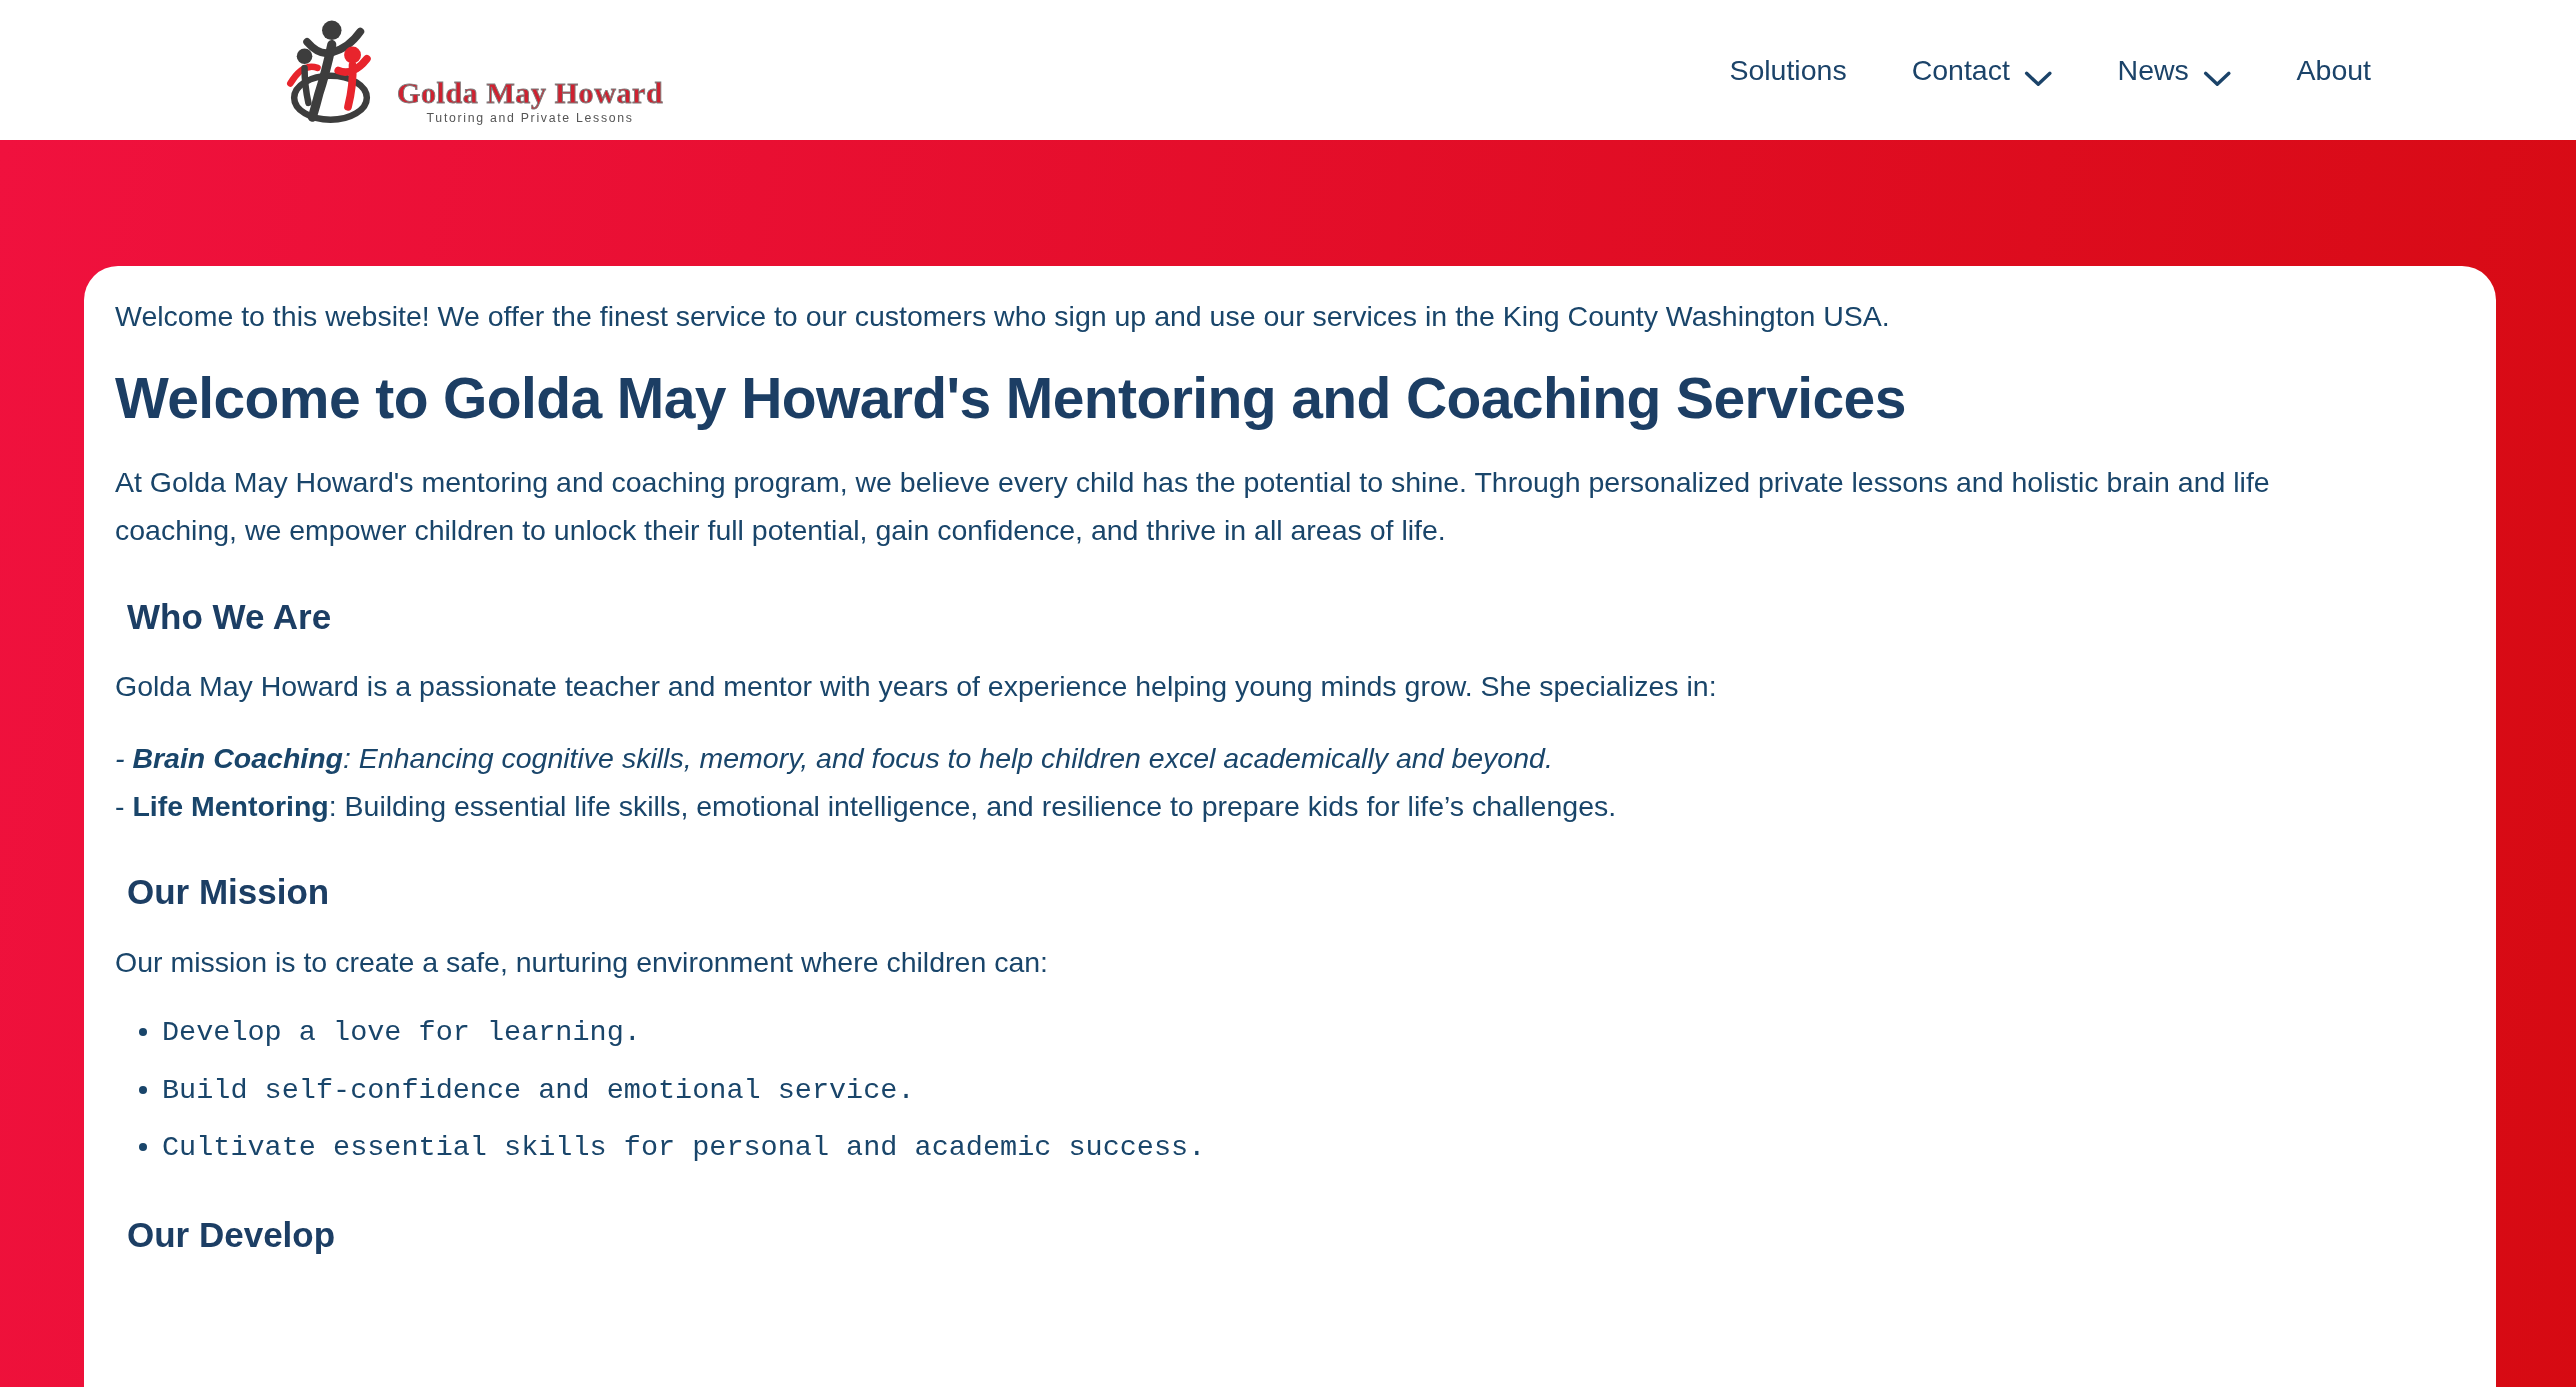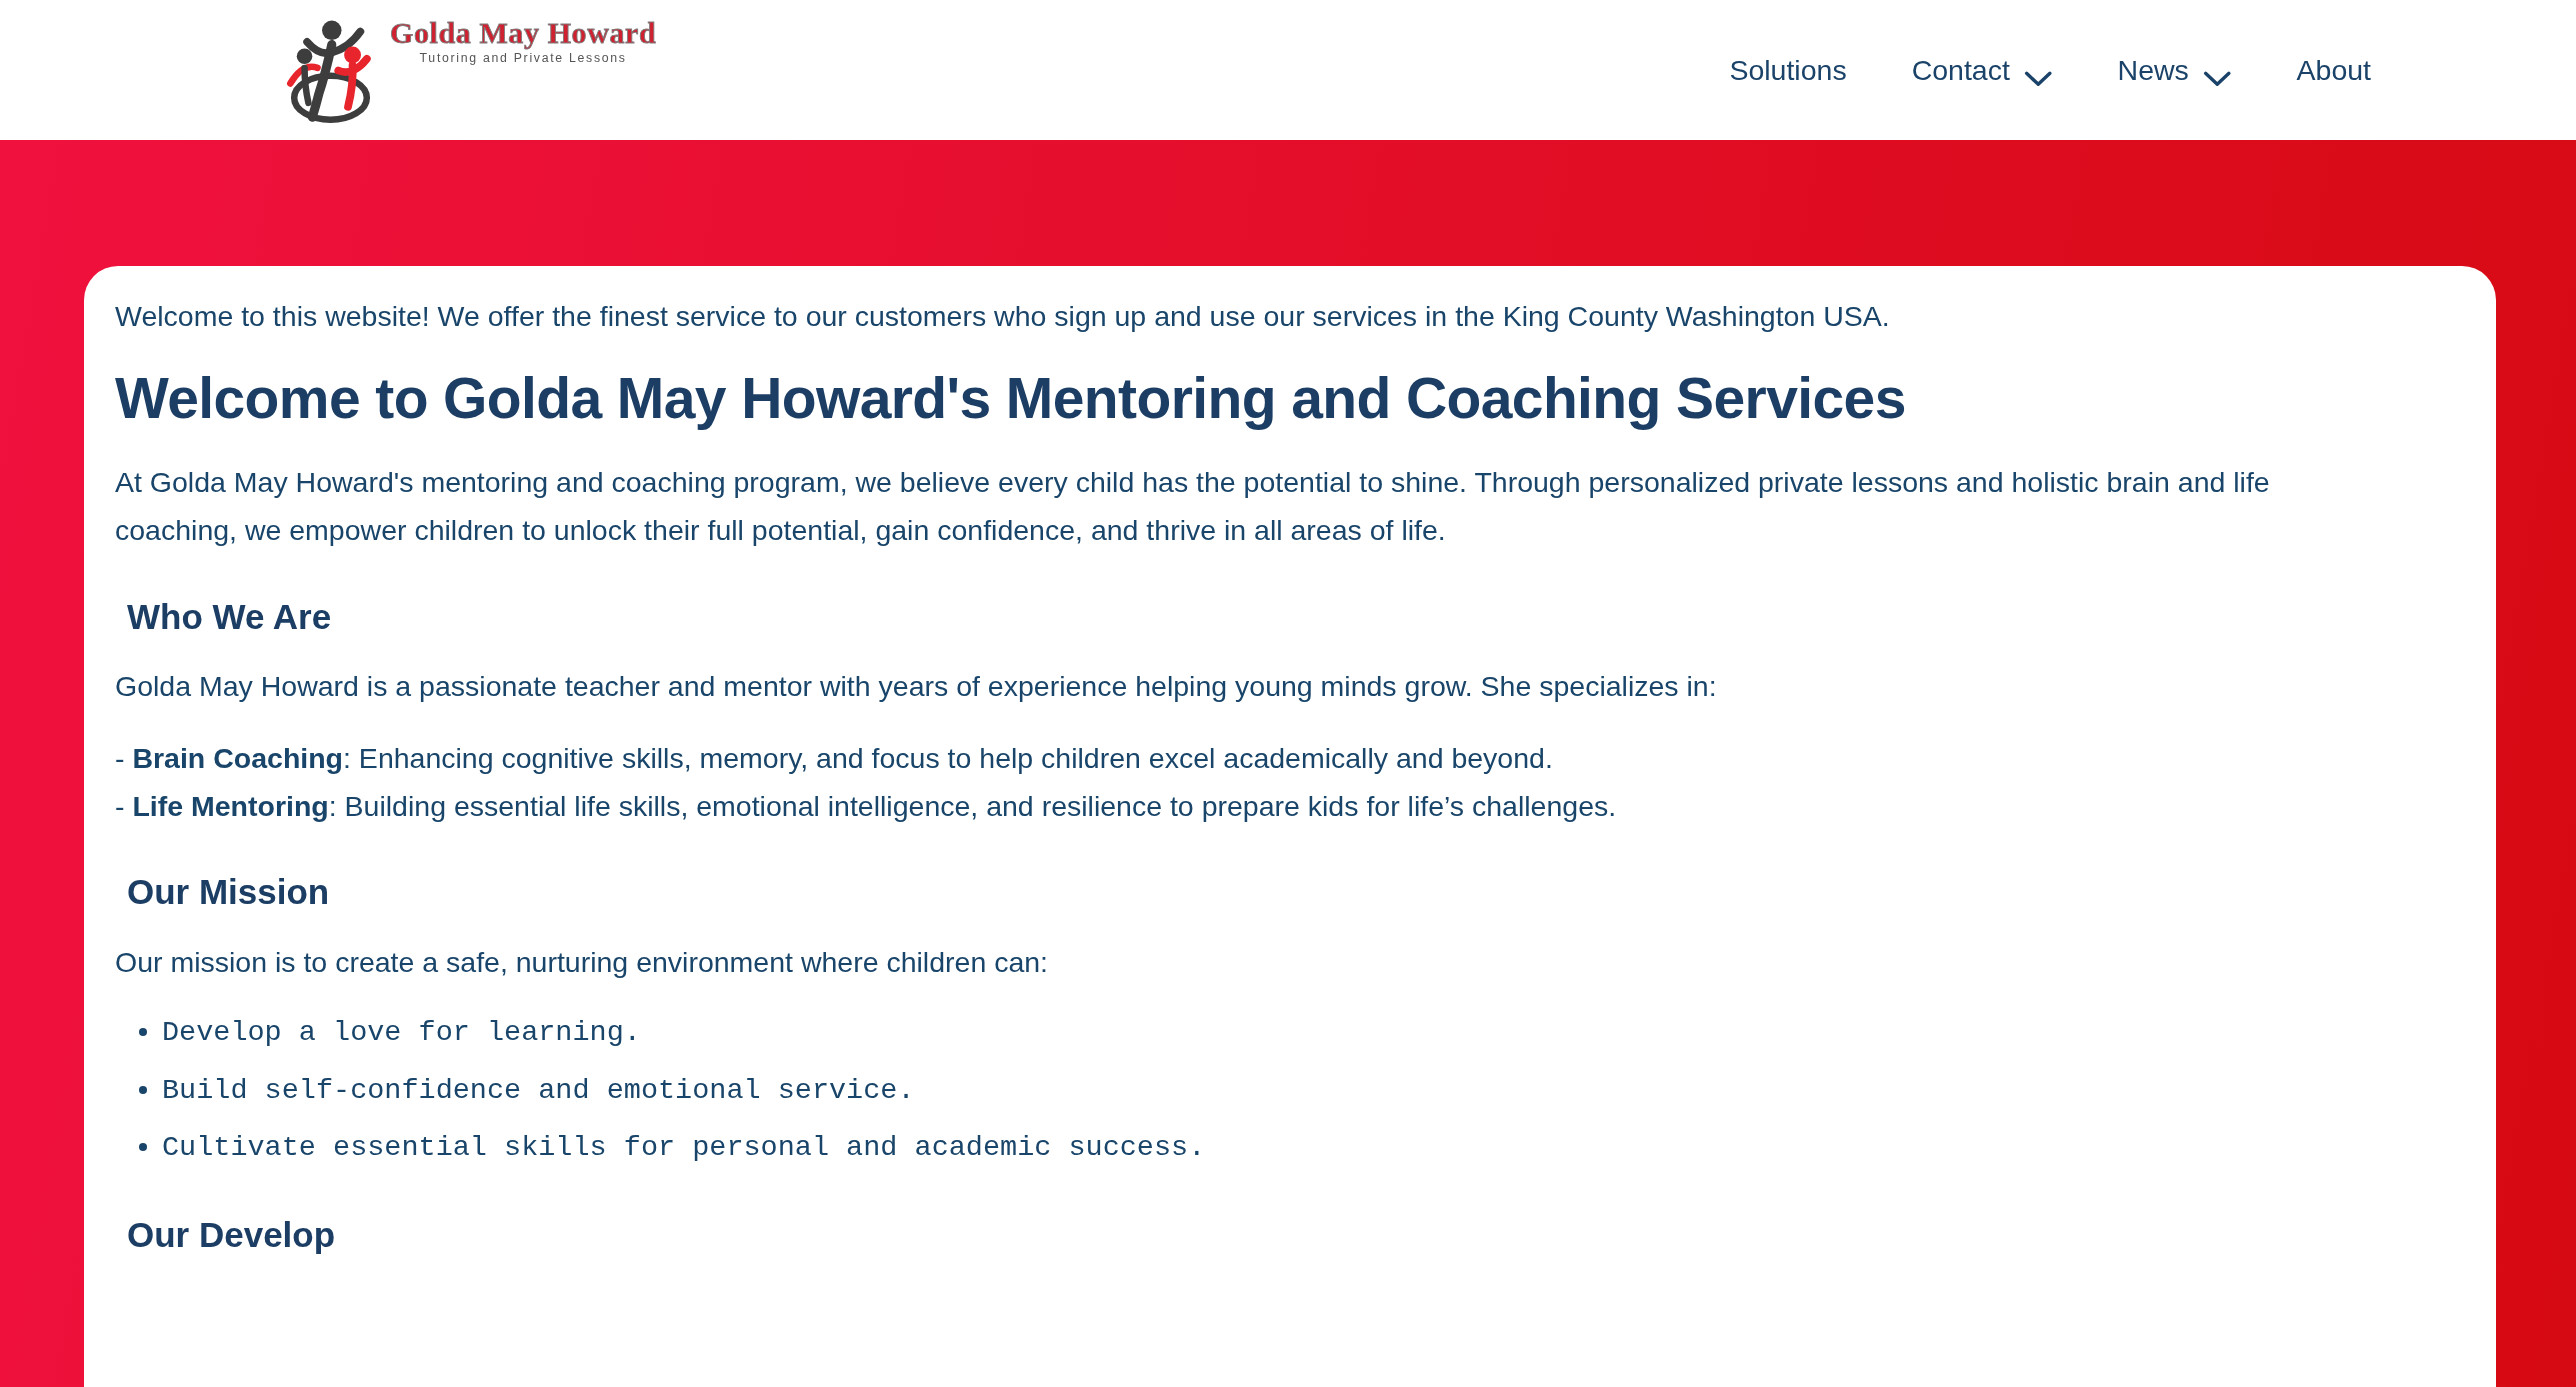--- a/index.html
+++ b/index.html
@@ -9,21 +9,21 @@
     font-family: "Liberation Sans", "DejaVu Sans", sans-serif;
     background: #fff;
   }
 
   
   .site-header {
     height: 140px; background: var(--header-bg, #ffffff);
     display: flex; align-items: center; justify-content: space-between;
     padding: 0 205px 0 285px;
   }
-  .logo { display: flex; align-items: flex-start; gap: 14px; cursor: pointer; }
+  .logo { display: flex; align-items: flex-end; gap: 21px; cursor: pointer; }
   .logo-icon { width: 91px; height: 109px; }
   .logo-icon .dark { stroke: var(--logo-dark, #3d3d3d); }
   .logo-icon .red  { stroke: var(--logo-red, #e8242c); }
   .logo-icon .headdark { fill: var(--logo-dark, #3d3d3d); }
   .logo-icon .headred  { fill: var(--logo-red, #e8242c); }
   .logo-textblock { display: flex; flex-direction: column; align-items: center; }
   .logo-name {
     font-family: "Liberation Serif", "DejaVu Serif", serif;
     font-weight: bold; font-size: 30px; line-height: 1.1;
     color: var(--logo-name-red, #cf2130);
@@ -133,21 +133,21 @@
     <h1>Welcome to Golda May Howard's Mentoring and Coaching Services</h1>
 
 
     <p class="lead">At Golda May Howard's mentoring and coaching program, we believe every child has the potential to shine. Through personalized private lessons and holistic brain and life coaching, we empower children to unlock their full potential, gain confidence, and thrive in all areas of life.</p>
 
     <h3>Who We Are</h3>
 
     <p>Golda May Howard is a passionate teacher and mentor with years of experience helping young minds grow. She specializes in:</p>
 
     <p>
-      <span class="spec-line" style="display:block;">
+      <span class="spec-line" style="display:block;font-style:italic;">
         <span>- </span><span class="spec-term">Brain Coaching</span><span>: Enhancing cognitive skills, memory, and focus to help children excel academically and beyond.</span>
       </span>
       <span class="spec-line" style="display:block;">
         <span>- </span><span class="spec-term">Life Mentoring</span><span>: Building essential life skills, emotional intelligence, and resilience to prepare kids for life’s challenges.</span>
       </span>
     </p>
 
     <h3>Our Mission</h3>
 
     <p>Our mission is to create a safe, nurturing environment where children can:</p>

